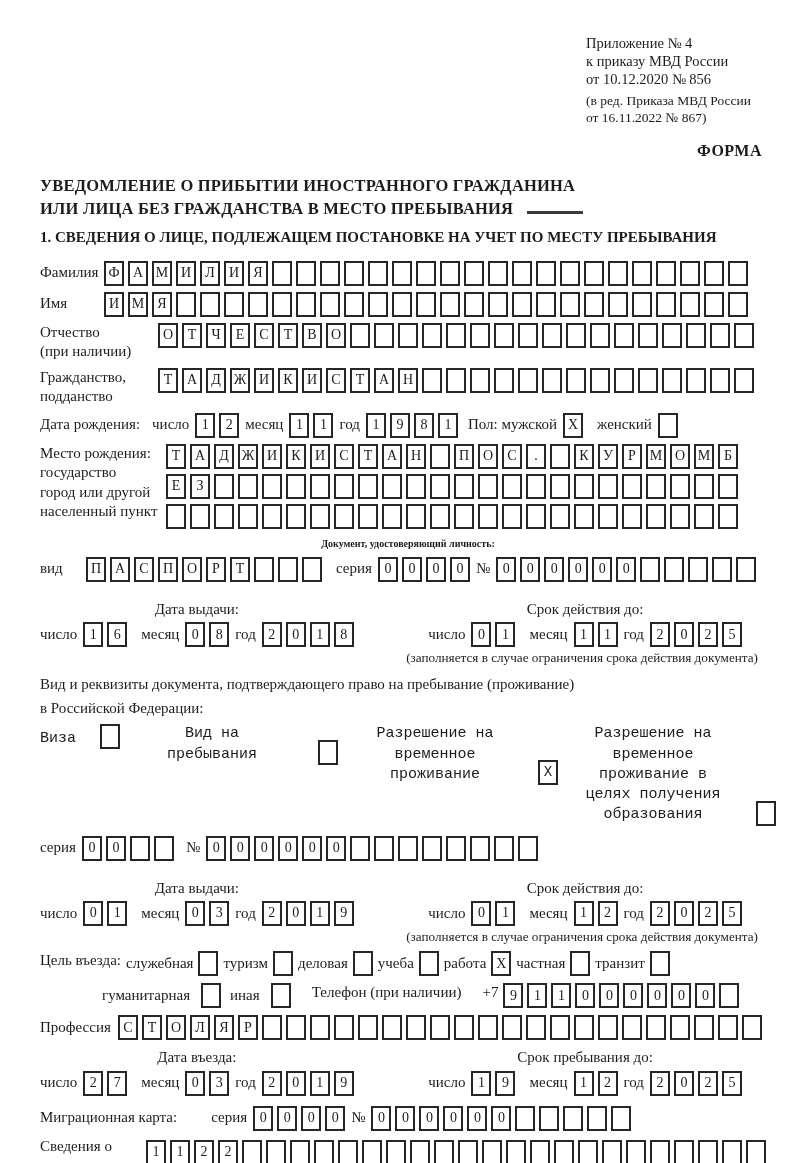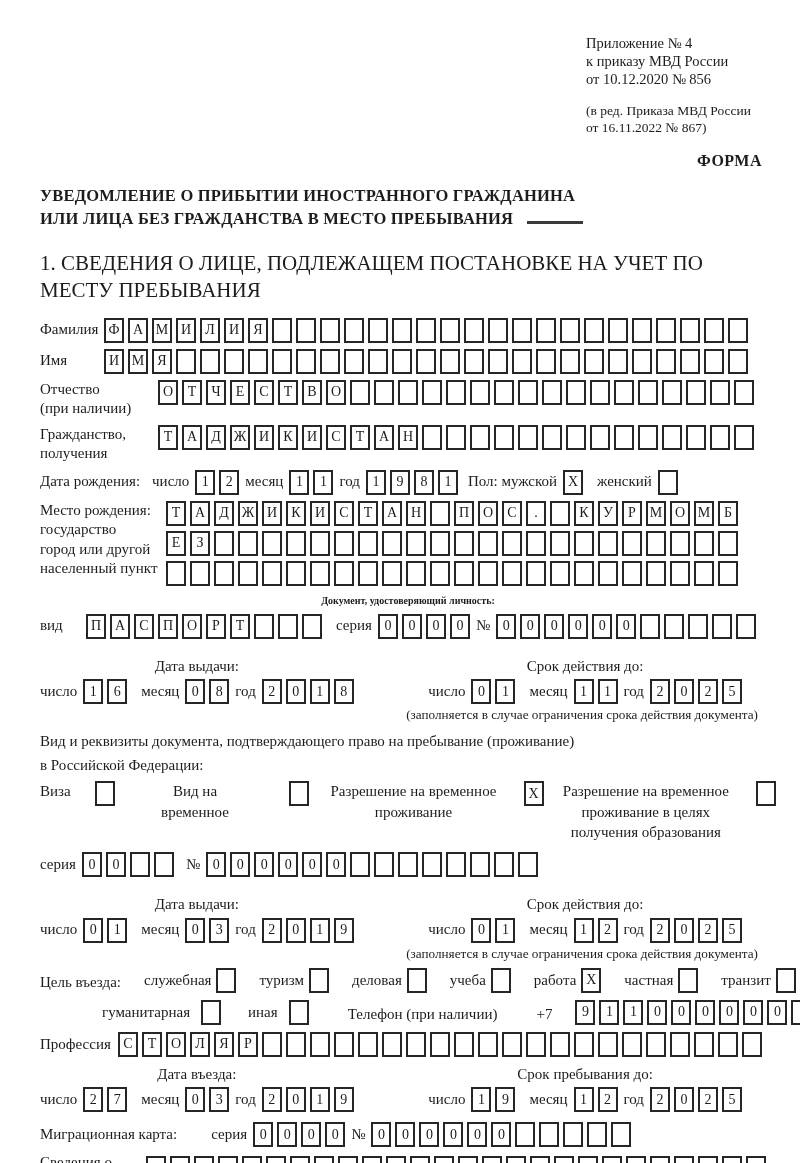--- a/index.html
+++ b/index.html
@@ -5,48 +5,48 @@
   html,body{margin:0;padding:0;background:#ffffff;}
   .page{
     position:relative;width:800px;height:1163px;box-sizing:border-box;
     background:#ffffff;color:#1c1c1c;overflow:hidden;
     padding:34px 24px 14px 40px;
     font-family:"Liberation Serif","DejaVu Serif",serif;
     font-size:15px;line-height:1.3;
   }
   .appendix{margin-left:auto;width:190px;font-size:14.5px;line-height:1.25;}
   .appendix .small{font-size:13.5px;}
-  .appendix .gap{margin-top:15px;}
+  .appendix .gap{margin-top:5px;}
   .forma{text-align:right;padding-right:14px;font-weight:bold;font-size:16px;margin-top:14px;letter-spacing:.5px;}
   .title{text-align:left;font-weight:bold;font-size:16.5px;margin-top:12px;line-height:1.4;letter-spacing:.2px;}
   .blank-line{display:inline-block;width:56px;height:13px;border-bottom:3px solid #3a3a3a;margin-left:14px;}
-  .sec1{font-weight:normal;font-size:21px;margin-top:20px;margin-bottom:13px;}
+  .sec1{font-weight:bold;font-size:15px;margin-top:8px;margin-bottom:13px;}
   .row{display:flex;align-items:center;gap:6px;margin-bottom:6px;}
   .row.start{align-items:flex-start;}
   .lbl{flex:0 0 auto;white-space:nowrap;}
   .lblcol{flex:0 0 auto;line-height:1.3;}
   .cells{display:flex;gap:4px;flex:0 0 auto;}
   .cell{
     display:inline-flex;align-items:center;justify-content:center;
     width:16px;height:21px;border:2px solid #262626;background:#fff;
     font-size:14px;flex:0 0 auto;
   }
   .w58{width:58px;} .w112{width:112px;} .w120{width:120px;} .w100{width:100px;}
   .cellrows{display:flex;flex-direction:column;gap:5px;}
   .center-bold{text-align:center;font-weight:bold;font-size:10px;margin:8px 0 7px 0;}
   .two-col{display:flex;justify-content:space-between;padding-right:34px;margin-top:18px;}
   .date-col .col-title{text-align:center;margin-bottom:3px;}
   .date-row{display:flex;align-items:center;gap:6px;}
   .note{font-size:13.2px;text-align:right;padding-right:18px;margin:2px 0 6px 0;}
   .intro{margin:6px 0 2px 0;line-height:1.6;}
   .opt-row{display:flex;align-items:flex-start;gap:10px;margin:4px 0 10px 0;}
-  .opt{display:flex;align-items:flex-start;gap:24px;}
+  .opt{display:flex;align-items:flex-end;gap:24px;font-family:Liberation Mono, monospace;}
   .opt-text{text-align:center;line-height:1.35;}
   .opt-text.wrap{max-width:176px;}
-  .purpose-row{display:flex;align-items:flex-end;gap:23px;margin-bottom:7px;flex-wrap:nowrap;}
+  .purpose-row{display:flex;align-items:flex-start;gap:5px;margin-bottom:7px;flex-wrap:nowrap;}
   .purpose{display:flex;align-items:center;gap:5px;}
   .indent{margin-left:62px;}
 </style>
 </head>
 <body>
 
 <div class="page">
 
   <div class="appendix">
     <div>Приложение № 4</div>
@@ -163,21 +163,21 @@
         <span class="cell"></span>
         <span class="cell"></span>
         <span class="cell"></span>
         <span class="cell"></span>
       </span>
   </div>
 
   <div class="row start">
     <span class="lblcol w112">
       <div>Гражданство,</div>
-      <div>получения</div>
+      <div>подданство</div>
     </span>
     <span class="cells">
         <span class="cell">Т</span>
         <span class="cell">А</span>
         <span class="cell">Д</span>
         <span class="cell">Ж</span>
         <span class="cell">И</span>
         <span class="cell">К</span>
         <span class="cell">И</span>
         <span class="cell">С</span>
@@ -406,21 +406,21 @@
     <div>Вид и реквизиты документа, подтверждающего право на пребывание (проживание)</div>
     <div>в Российской Федерации:</div>
   </div>
 
   <div class="opt-row">
     <span class="opt">
       <span class="opt-text">Виза</span>
       <span class="cell"></span>
     </span>
     <span class="opt" style="margin-left:14px;">
-      <span class="opt-text">Вид на временное</span>
+      <span class="opt-text">Вид на пребывания</span>
       <span class="cell" style="margin-left:14px;"></span>
     </span>
     <span class="opt" style="margin-left:8px;">
       <span class="opt-text wrap">Разрешение на временное проживание</span>
       <span class="cell">X</span>
     </span>
     <span class="opt" style="margin-left:6px;">
       <span class="opt-text wrap">Разрешение на временное проживание в целях получения образования</span>
       <span class="cell"></span>
     </span>

